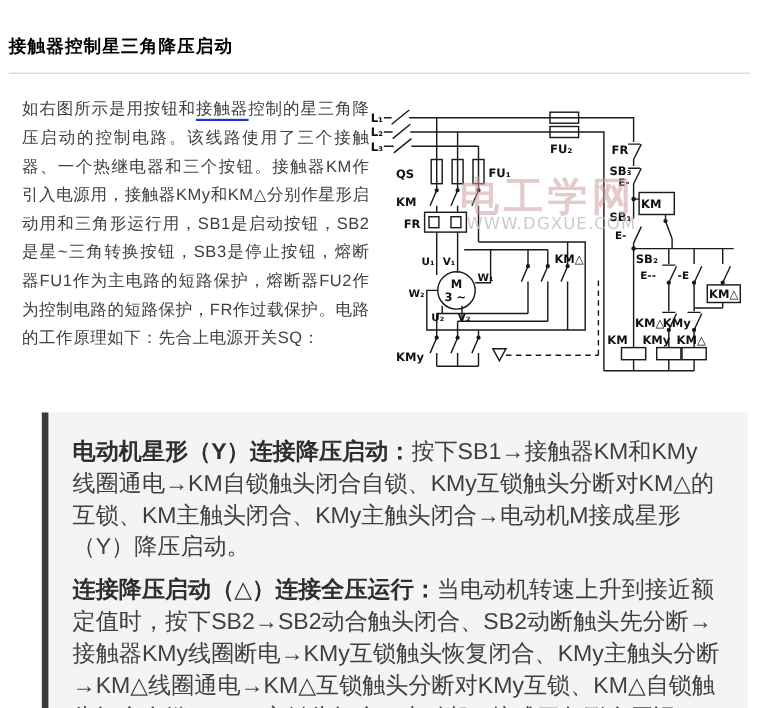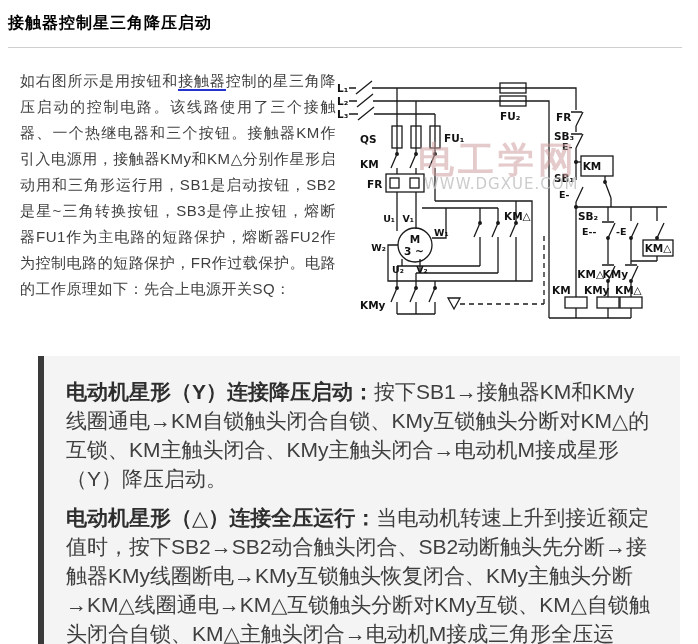--- a/index.html
+++ b/index.html
@@ -1,18 +1,18 @@
 <!DOCTYPE html>
 <html><head>
 <meta charset="utf-8">
 <style>
   html,body{margin:0;padding:0;background:#fff;width:698px;height:644px;overflow:hidden;
     font-family:"Liberation Sans","DejaVu Sans",sans-serif;}
   .page{padding:8px 10px 0 8px;box-sizing:border-box;}
-  .title{font-size:16px;font-weight:bold;color:#000;letter-spacing:1px;margin:5px 0 13px 0;}
+  .title{font-size:16px;font-weight:bold;color:#000;letter-spacing:1px;margin:24px 0 13px 0;}
   .rule{border-top:1px solid #cfcfcf;margin-right:6px;}
   .content{display:flex;margin-top:20px;margin-left:12px;}
   .intro{width:338px;font-size:15px;line-height:26px;color:#3f3f3f;letter-spacing:0.5px;text-align:justify;}
   .kw-link{color:#3f3f3f;text-decoration:none;border-bottom:2px solid #2433cf;cursor:pointer;}
   .figure{width:352px;position:relative;flex-shrink:0;}
   .figure svg{display:block;}
   .caption{text-align:center;font-size:13px;color:#1d1d1d;margin-top:2px;letter-spacing:0.5px;}
   .info-box{margin:16px 16px 0 30px;background:#f4f4f4;border-left:6px solid #3a3a3a;
     padding:21px 26px 18px 22px;font-size:21px;line-height:29px;color:#3f3f3f;box-sizing:border-box;width:642px;}
   .info-box p{margin:0;}
@@ -150,16 +150,16 @@
         <g>
           <text x="82" y="104" font-size="36" font-weight="bold" fill="#cf9f9f" opacity="0.55" letter-spacing="4">电工学网</text>
           <text x="88" y="121" font-size="15" fill="#c3c3c3" opacity="0.85" letter-spacing="1">WWW.DGXUE.COM</text>
         </g>
       </svg>
     </div>
   </div>
 
   <div class="info-box">
     <p><b>电动机星形（Y）连接降压启动：</b><span>按下SB1→接触器KM和KMy线圈通电→KM自锁触头闭合自锁、KMy互锁触头分断对KM△的互锁、KM主触头闭合、KMy主触头闭合→电动机M接成星形（Y）降压启动。</span></p>
-    <p><b>电动机星形（△）连接全压运行：</b><span>当电动机转速上升到接近额定值时，按下SB2→SB2动合触头闭合、SB2动断触头先分断→接触器KMy线圈断电→KMy互锁触头恢复闭合、KMy主触头分断→KM△线圈通电→KM△互锁触头分断对KMy互锁、KM△自锁触头闭合自锁、KM△主触头闭合→电动机M接成三角形全压运行。</span></p>
+    <p><b>连接降压启动（△）连接全压运行：</b><span>当电动机转速上升到接近额定值时，按下SB2→SB2动合触头闭合、SB2动断触头先分断→接触器KMy线圈断电→KMy互锁触头恢复闭合、KMy主触头分断→KM△线圈通电→KM△互锁触头分断对KMy互锁、KM△自锁触头闭合自锁、KM△主触头闭合→电动机M接成三角形全压运行。</span></p>
   </div>
 
 </div>
 
 </body></html>

